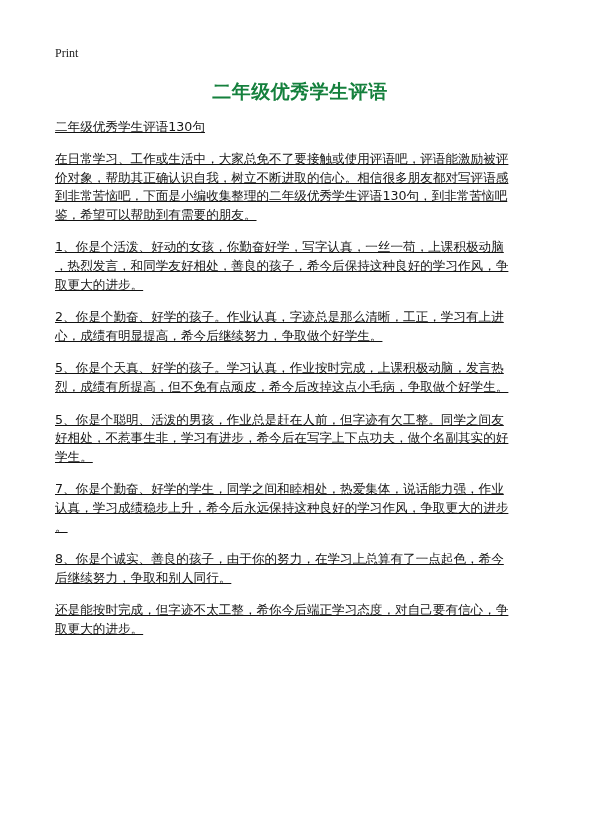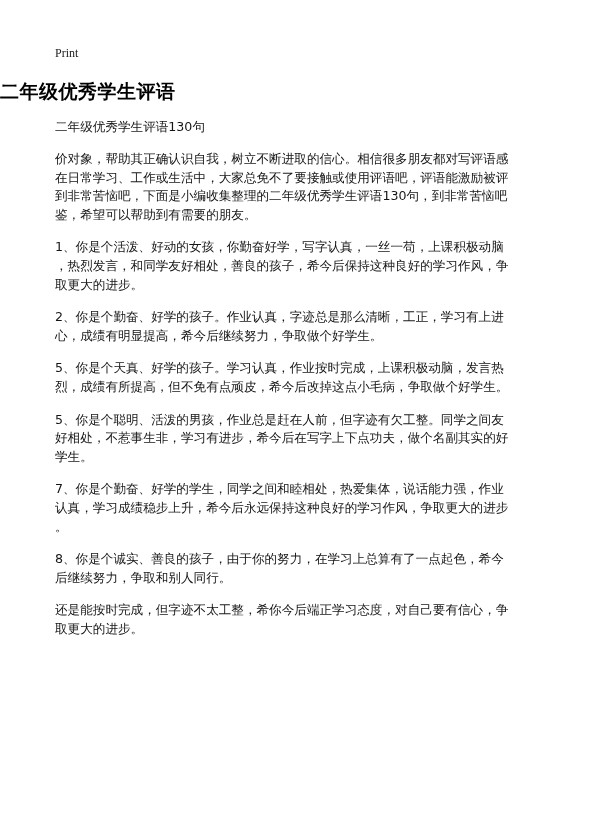--- a/index.html
+++ b/index.html
@@ -27,30 +27,32 @@
       top: 46px;
       font-family: "Liberation Serif", "DejaVu Serif", serif;
       font-size: 12px;
       color: #222;
     }
     .doc-title {
       position: absolute;
       left: 0;
       top: 79px;
       width: 600px;
+      text-align: center;
       font-size: 19px;
       font-weight: bold;
-      color: #000000;
+      color: #15803d;
       letter-spacing: 0.5px;
     }
     .content {
       position: absolute;
       left: 55px;
       top: 118px;
       width: 500px;
+      text-decoration: underline;
     }
     .subtitle {
       font-size: 12.6px;
       line-height: 18px;
       margin: 0 0 14px 0;
       color: #151515;
     }
     .para {
       font-size: 12.6px;
       line-height: 18.6px;
@@ -70,22 +72,22 @@
 
   <div class="print-label">Print</div>
 
   <div class="doc-title">二年级优秀学生评语</div>
 
   <div class="content">
 
     <div class="subtitle">二年级优秀学生评语130句</div>
 
     <div class="para">
+      <span class="line">在日常学习、工作或生活中，大家总免不了要接触或使用评语吧，评语能激励被评</span>
       <span class="line">价对象，帮助其正确认识自我，树立不断进取的信心。相信很多朋友都对写评语感</span>
-      <span class="line">在日常学习、工作或生活中，大家总免不了要接触或使用评语吧，评语能激励被评</span>
       <span class="line">到非常苦恼吧，下面是小编收集整理的二年级优秀学生评语130句，到非常苦恼吧</span>
       <span class="line">鉴，希望可以帮助到有需要的朋友。</span>
     </div>
 
     <div class="para">
       <span class="line">1、你是个活泼、好动的女孩，你勤奋好学，写字认真，一丝一苟，上课积极动脑</span>
       <span class="line">，热烈发言，和同学友好相处，善良的孩子，希今后保持这种良好的学习作风，争</span>
       <span class="line">取更大的进步。</span>
     </div>
 

